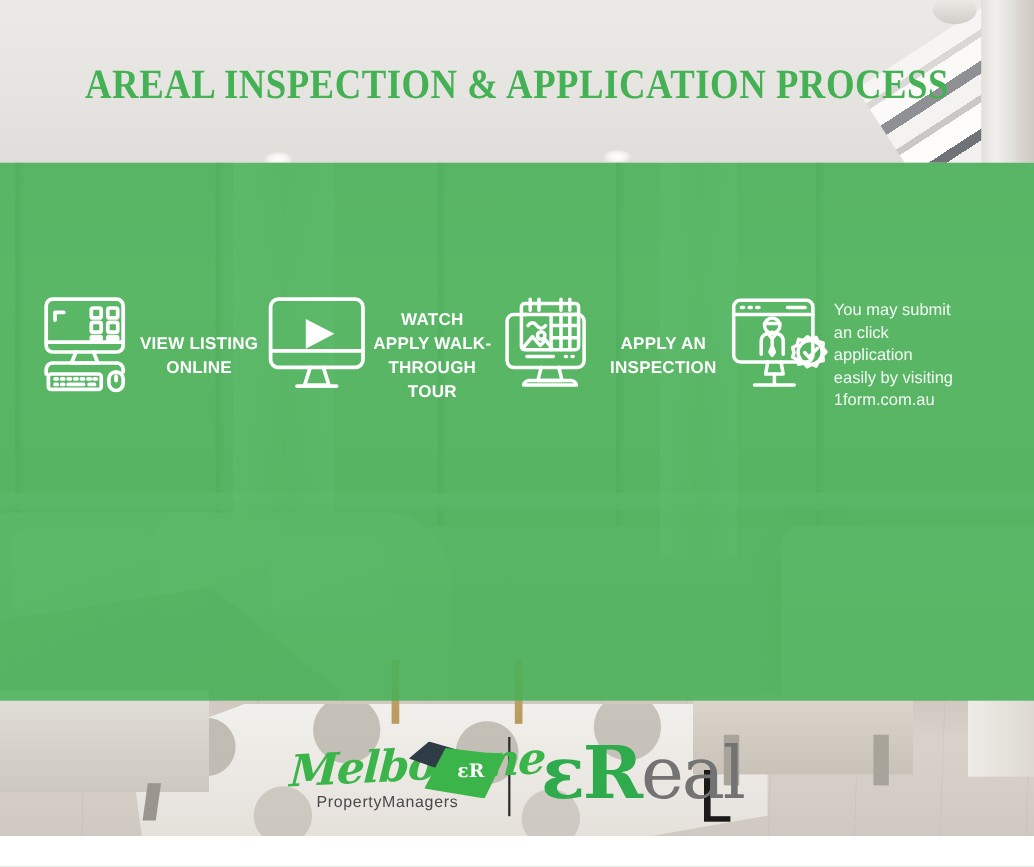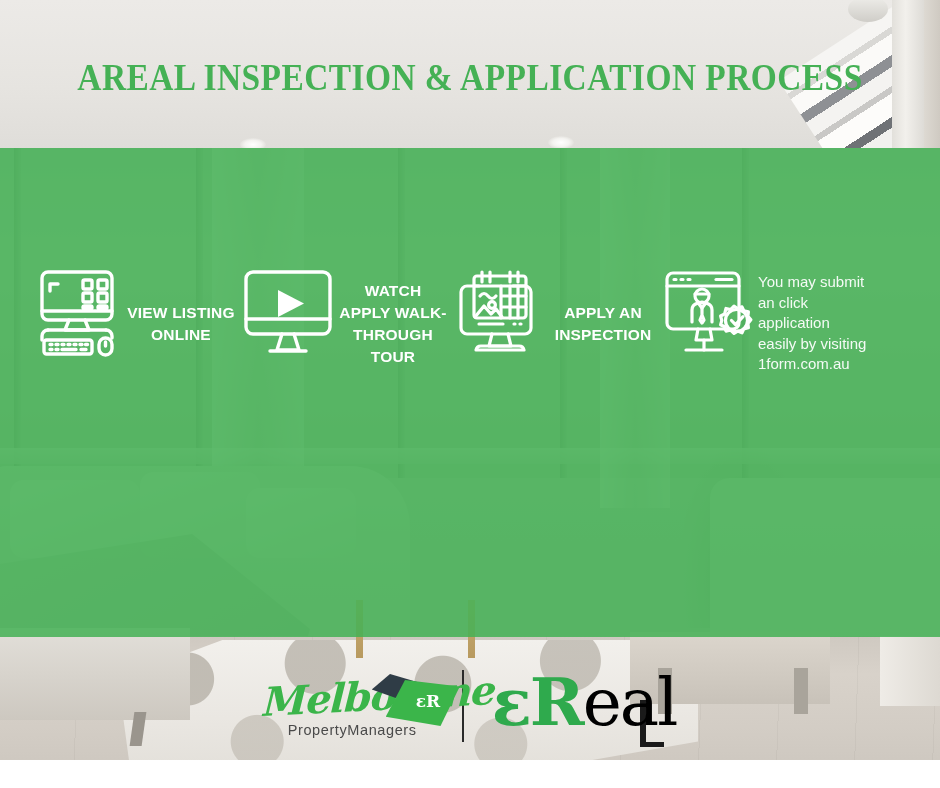--- a/index.html
+++ b/index.html
@@ -309,21 +309,21 @@
     letter-spacing: -2px;
     color: #111111;
     position: relative;
     top: -4px;
   }
   .logo-areal .ar {
     color: #2faa4d;
     font-weight: bold;
   }
   .logo-areal .eal {
-    color: #000000;
+    color: #737373;
   }
 </style>
 </head>
 <body>
 
 <div class="poster">
 
   <div class="photo">
     <div class="ph-ceiling"></div>
     <div class="ph-downlight" style="left:240px;top:138px;"></div>

